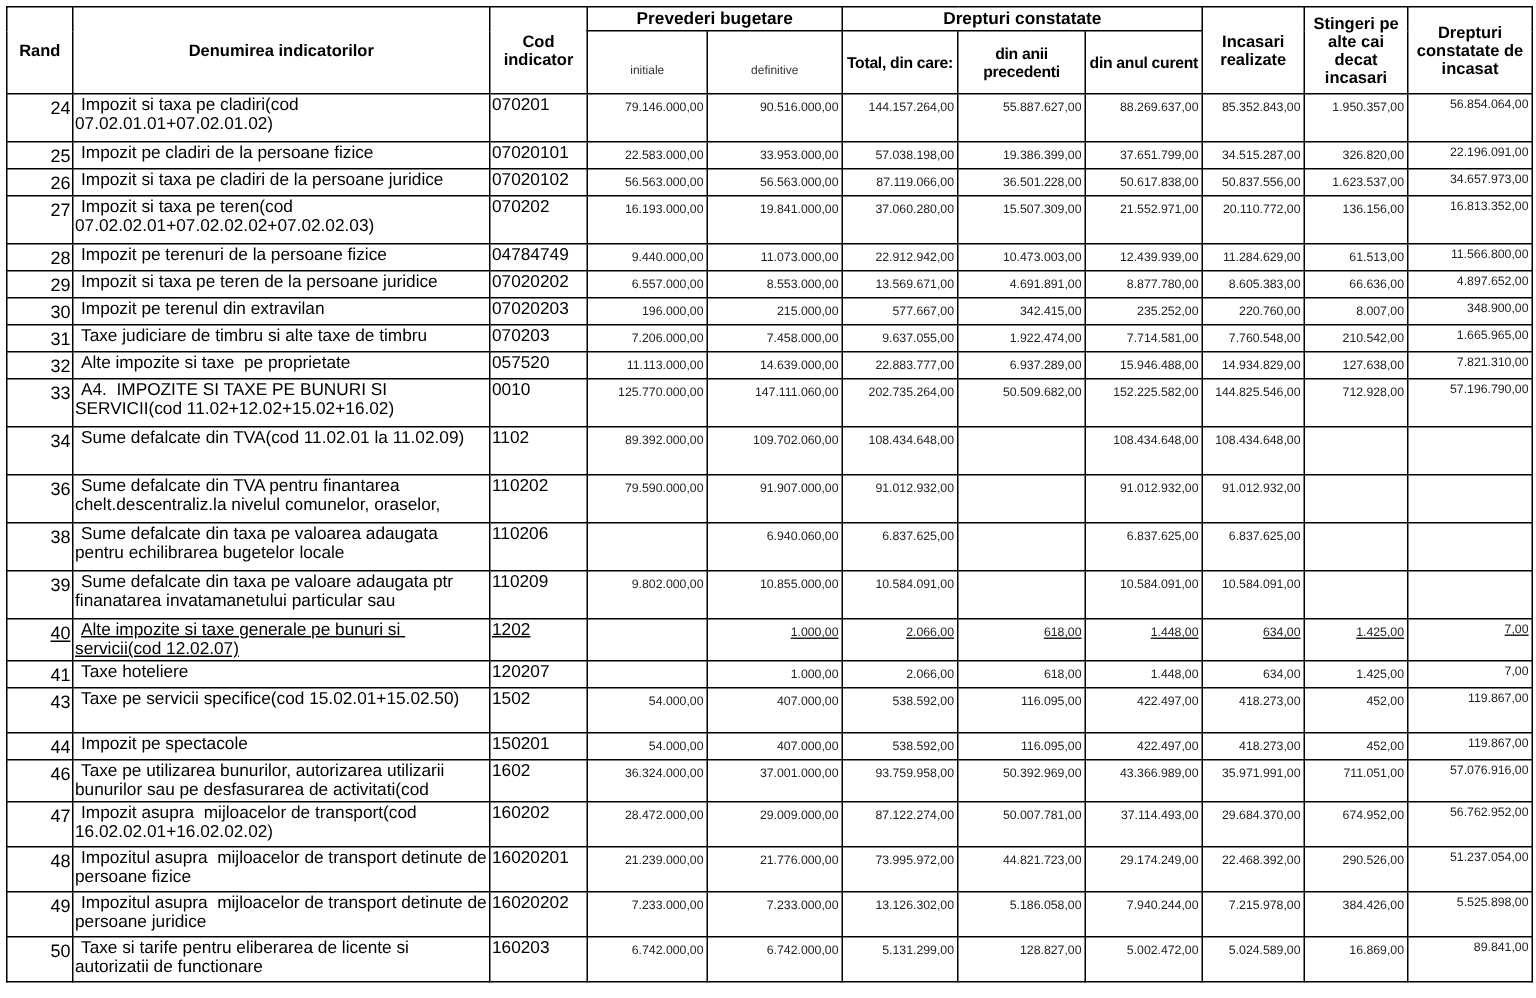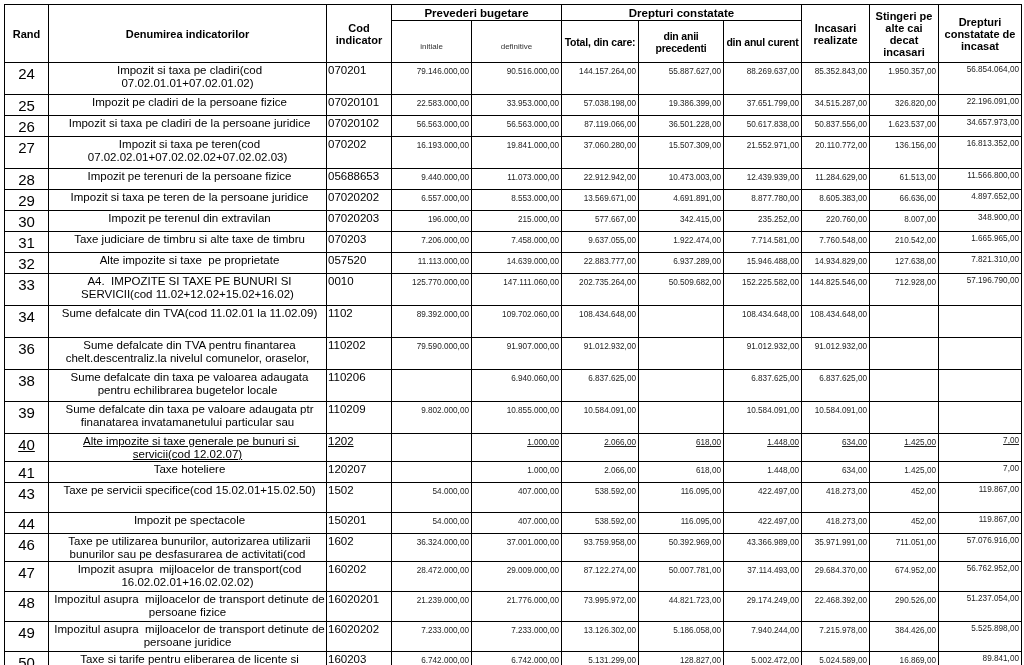--- a/index.html
+++ b/index.html
@@ -6,22 +6,22 @@
   body{width:1024px;height:665px;font-family:"Liberation Sans","DejaVu Sans",sans-serif;color:#000;}
   .page{box-sizing:border-box;width:1024px;height:665px;padding:4px 3px 6px 4px;background:#fff;}
   table{border-collapse:collapse;table-layout:fixed;width:1017px;}
   th,td{border:1.5px solid #000;overflow:hidden;box-sizing:border-box;background:#fff;}
   thead th{font-weight:bold;font-size:11px;line-height:12px;text-align:center;vertical-align:middle;padding:1px;}
   th.group{height:16px;font-size:11.5px;}
   th.sub{font-size:10.5px;letter-spacing:-0.2px;}
   th.small{font-weight:normal;font-size:8px;vertical-align:top;padding-top:20px;color:#333;}
   thead tr:nth-child(2) th{height:42px;}
   tbody td{vertical-align:top;height:17px;}
-  td.rand{text-align:center;font-size:15px;padding-top:2px;margin-left:16px;}
-  td.name{font-size:11.5px;line-height:13px;padding:1px 1px 0 1px;text-indent:4px;white-space:pre-wrap;text-align:center;}
+  td.rand{text-align:right;font-size:12px;padding-top:2px;margin-left:16px;}
+  td.name{font-size:11.5px;line-height:13px;padding:1px 1px 0 1px;text-indent:4px;white-space:pre-wrap;}
   td.cod{text-align:left;font-size:11.5px;padding-top:1px;}
   td.num{text-align:right;font-size:8.2px;line-height:9px;padding:4px 2px 0 0;color:#222;}
   td.num.last{padding-top:2px;}
   
   tbody tr:nth-child(1) td,tbody tr:nth-child(4) td,tbody tr:nth-child(10) td,
   tbody tr:nth-child(11) td,tbody tr:nth-child(12) td,tbody tr:nth-child(13) td,
   tbody tr:nth-child(14) td{height:32px;}
   tbody tr:nth-child(15) td{height:28px;text-decoration:underline;}
   tbody tr:nth-child(17) td,tbody tr:nth-child(20) td,tbody tr:nth-child(21) td,
   tbody tr:nth-child(22) td,tbody tr:nth-child(23) td{height:30px;}
@@ -113,21 +113,21 @@
     <td class="num">37.060.280,00</td>
     <td class="num">15.507.309,00</td>
     <td class="num">21.552.971,00</td>
     <td class="num">20.110.772,00</td>
     <td class="num">136.156,00</td>
     <td class="num last">16.813.352,00</td>
   </tr>
         <tr>
     <td class="rand">28</td>
     <td class="name">Impozit pe terenuri de la persoane fizice</td>
-    <td class="cod">05688653</td>
+    <td class="cod">04784749</td>
     <td class="num">9.440.000,00</td>
     <td class="num">11.073.000,00</td>
     <td class="num">22.912.942,00</td>
     <td class="num">10.473.003,00</td>
     <td class="num">12.439.939,00</td>
     <td class="num">11.284.629,00</td>
     <td class="num">61.513,00</td>
     <td class="num last">11.566.800,00</td>
   </tr>
         <tr>

